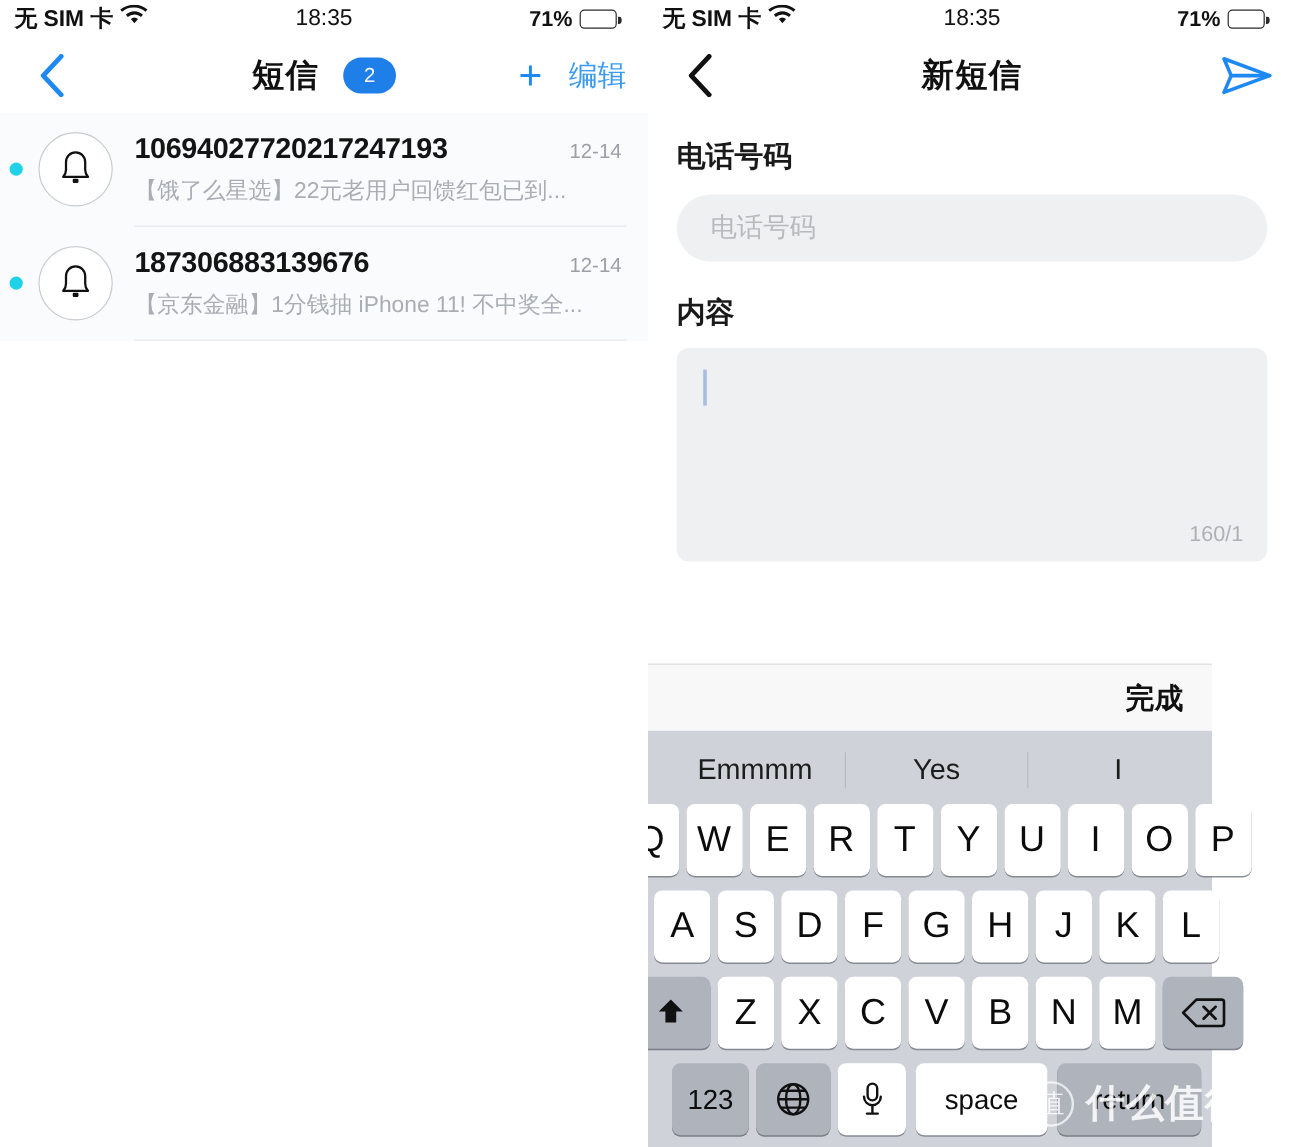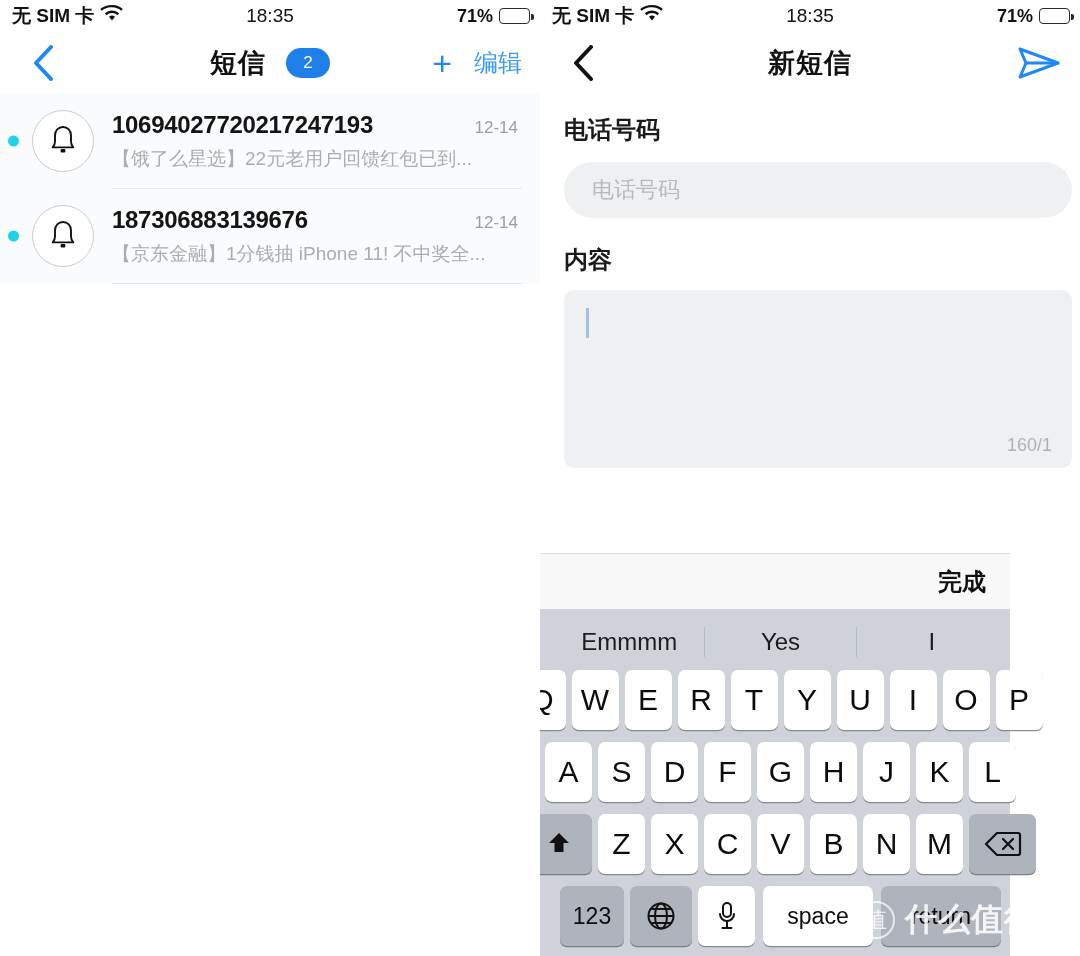--- a/index.html
+++ b/index.html
@@ -16,21 +16,21 @@
 
   
   .statusbar {
     position: relative; height: 32px; width: 100%;
     display: flex; align-items: center;
     font-size: 19px; font-weight: bold; color: #111;
   }
   .sb-left { position: absolute; left: 12px; display: flex; align-items: center; gap: 6px; }
   .sb-carrier { font-size: 19px; font-weight: bold; letter-spacing: 0px; }
   .sb-center { position: absolute; left: 0; right: 0; text-align: center; font-size: 19px; font-weight: normal; }
-  .sb-right { position: absolute; right: 10px; display: flex; align-items: center; gap: 6px; }
+  .sb-right { position: absolute; right: 26px; display: flex; align-items: center; gap: 6px; }
   .sb-batt-txt { font-size: 18px; font-weight: bold; }
   .batt {
     position: relative; width: 31px; height: 16px;
     border: 1.6px solid #2b2b2b; border-radius: 4px; padding: 1.5px;
   }
   .batt::after {
     content:""; position:absolute; right:-4.5px; top:4.5px;
     width:3px; height:6px; background:#2b2b2b; border-radius:0 2px 2px 0;
   }
   .batt-fill { height:100%; background:#111; border-radius:2px; }
@@ -82,21 +82,21 @@
     white-space: nowrap; overflow:hidden; text-overflow: ellipsis; flex:1;
   }
   .msg-date { font-size: 17px; color:#9aa0a6; margin-left: 4px; flex:0 0 auto; }
   .msg-prev {
     margin-top: 7px; font-size: 19px; color:#a9aeb4;
     white-space: nowrap; overflow:hidden; text-overflow: ellipsis;
   }
   .msg-sep { height:1px; background:#E7E9EB; margin-left: 112px; margin-right: 18px; }
 
   
-  .form { padding: 20px 8px 0 24px; }
+  .form { padding: 20px 24px 0 24px; }
   .field-label { font-size: 24px; font-weight: bold; color:#1a1a1a; margin-bottom: 16px; }
   .phone-input {
     height: 56px; background:#EFF0F1; border-radius: 28px;
     display:flex; align-items:center; padding: 0 28px;
     font-size: 22px; color:#B6BABE;
   }
   .hint { margin-top: 16px; font-size: 18px; color:#9fa4a9; line-height: 1.5; }
   .label-content { font-size: 24px; font-weight: bold; color:#1a1a1a; margin: 26px 0 14px 0; }
   .textarea {
     position: relative; height: 178px; background:#EFF0F1; border-radius: 10px;

